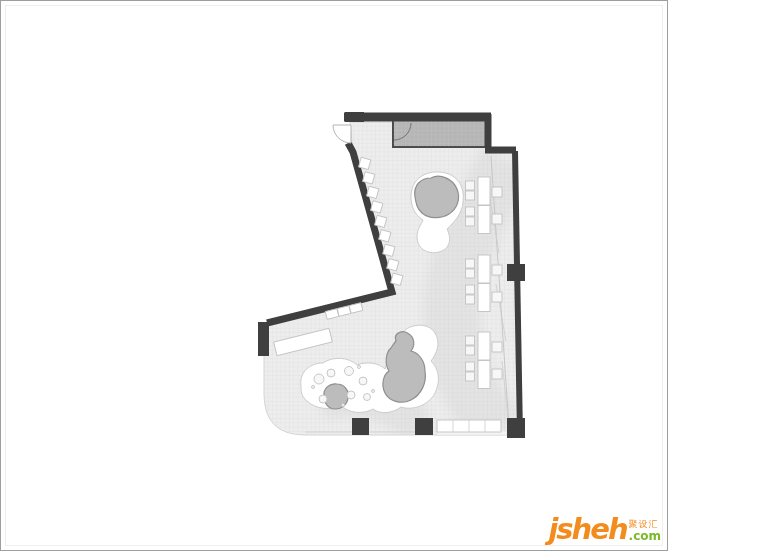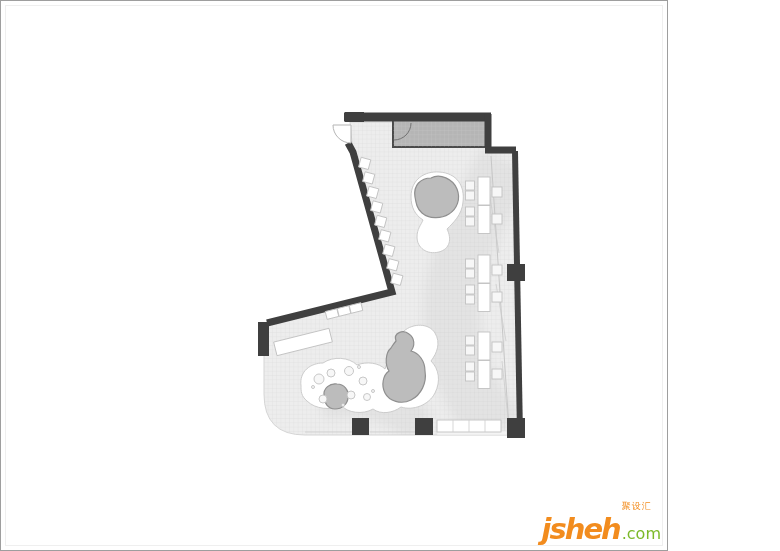--- a/index.html
+++ b/index.html
@@ -27,21 +27,21 @@
   .hairline{stroke:#cdcdcd;stroke-width:.8;fill:none;}
   .doorarc{fill:#ffffff;stroke:#b5b5b5;stroke-width:1;}
   
   .logo{position:absolute;right:6px;bottom:6px;display:flex;align-items:flex-end;
         line-height:1;user-select:none;}
   .logo .brand{font-family:"DejaVu Sans",sans-serif;font-style:italic;font-weight:800;
                font-size:29px;color:var(--brand-orange);letter-spacing:-2px;}
   .logo .logo-right{display:flex;flex-direction:column;align-items:flex-start;
                     margin-left:2px;padding-bottom:2px;}
   .logo .cn{font-size:9px;font-weight:400;color:var(--brand-orange);letter-spacing:1px;}
-  .logo .tld{font-weight:400;font-size:16px;color:var(--brand-green);margin-top:15px;}
+  .logo .tld{font-weight:700;font-size:12px;color:var(--brand-green);margin-top:1px;}
 </style>
 </head>
 <body>
 
 <div class="stage">
   <div class="inner-frame"></div>
 
   <svg width="780" height="551" viewBox="0 0 780 551">
     <defs>
       <pattern id="grid" width="4.3" height="4.3" patternUnits="userSpaceOnUse">

